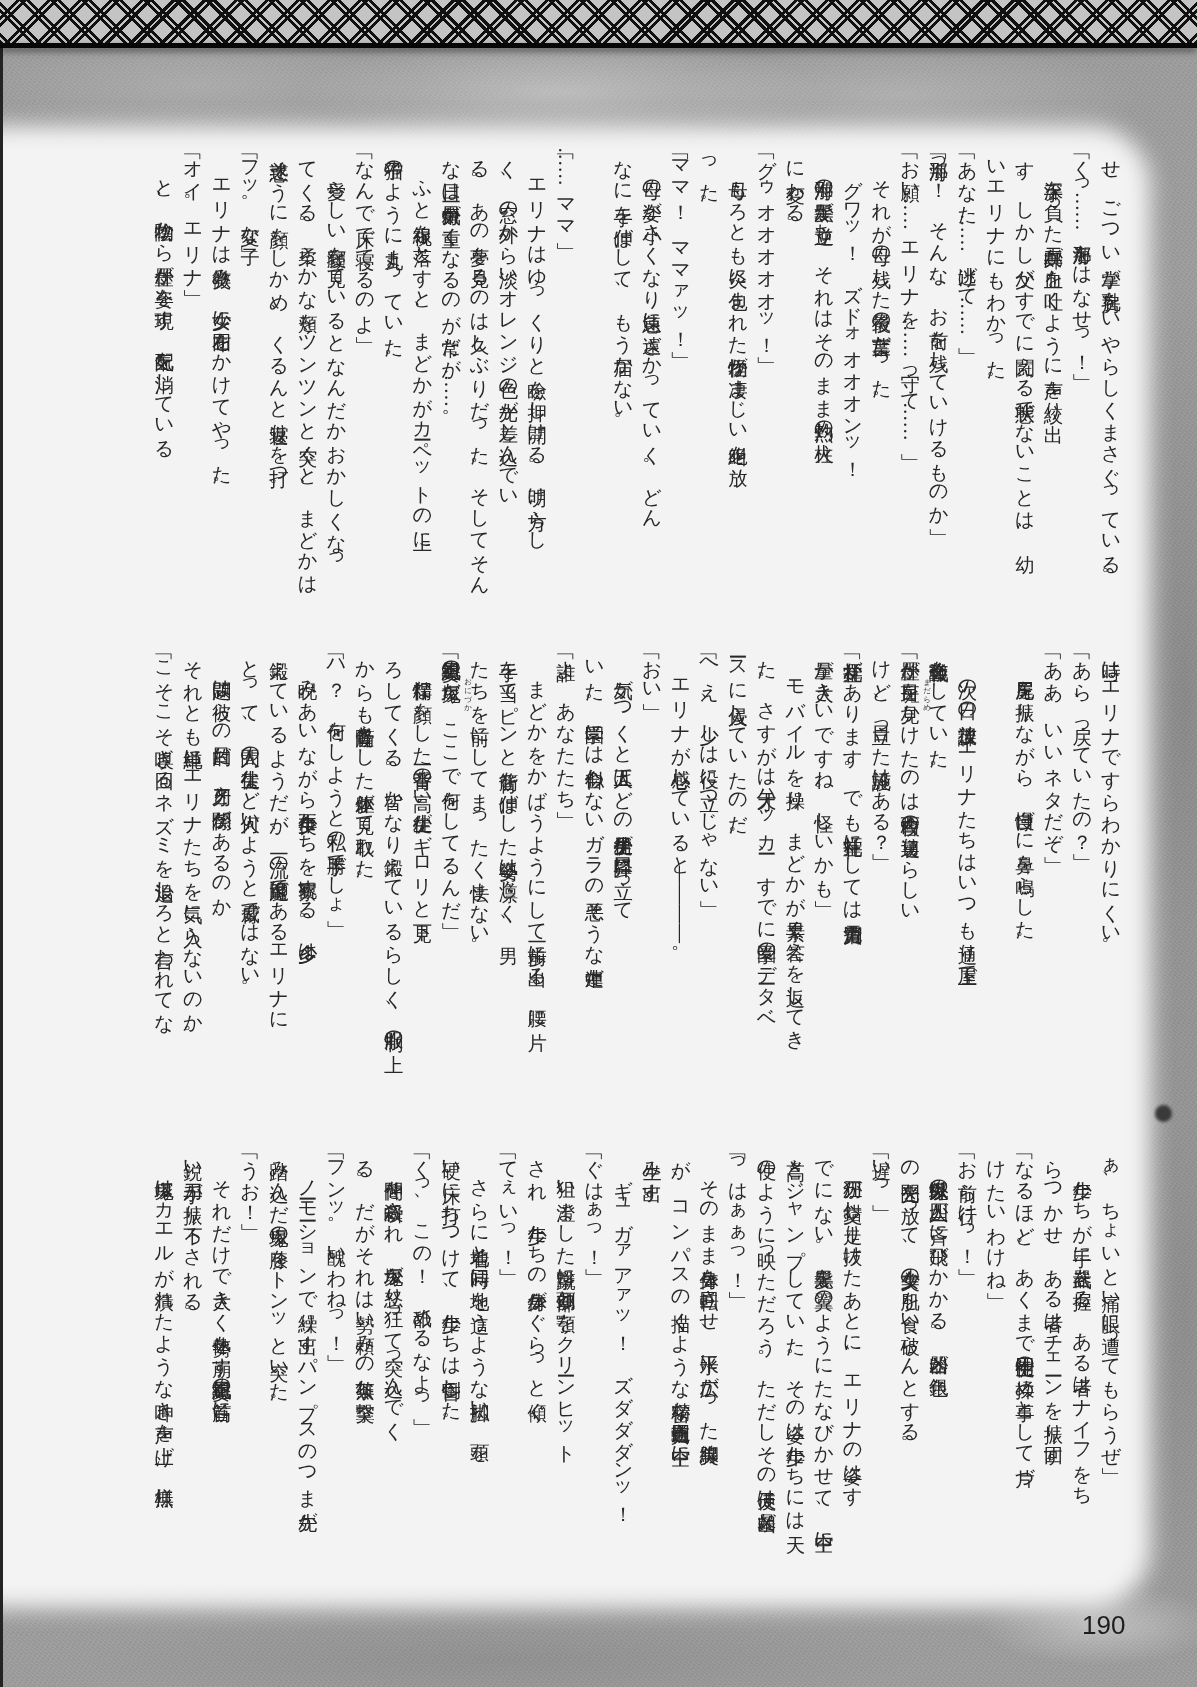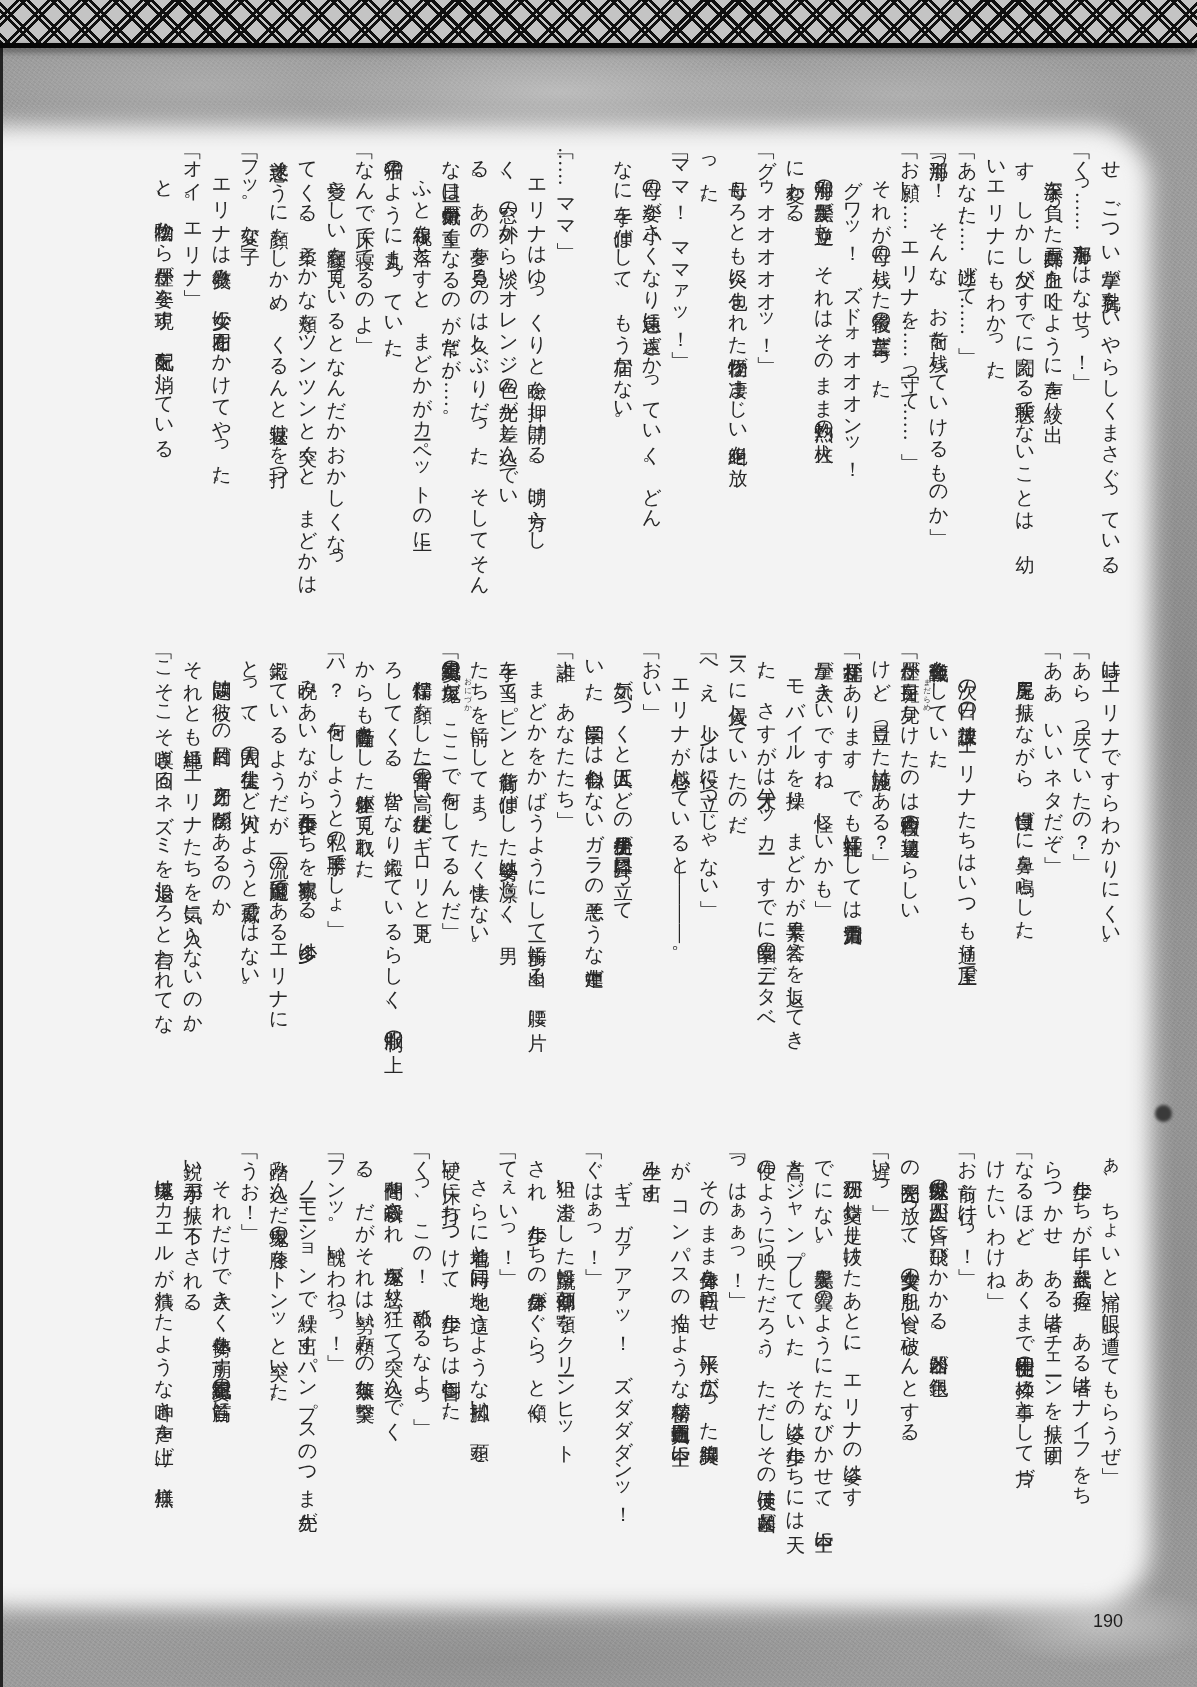--- a/index.html
+++ b/index.html
@@ -51,21 +51,21 @@
     white-space:nowrap; overflow:visible;
   }
   .rb { position:relative; }
   .rt {
     position:absolute; top:4px; right:-9px;
     font-size:7.5px; line-height:1; white-space:nowrap; color:#333;
   }
   .page-num {
     position:absolute; left:1082px; top:1612px;
     font-family:"Liberation Sans","DejaVu Sans",sans-serif;
-    font-size:18px; line-height:1; color:#1e1e1e;margin-left:11px;
+    font-size:26px; line-height:1; color:#1e1e1e;
   }
 </style>
 </head>
 <body>
 
 <div class="bg-mottle"></div>
 <div class="paper"></div>
 <div class="left-rule"></div>
 <div class="top-border"></div>
 <div class="top-bar"></div>

